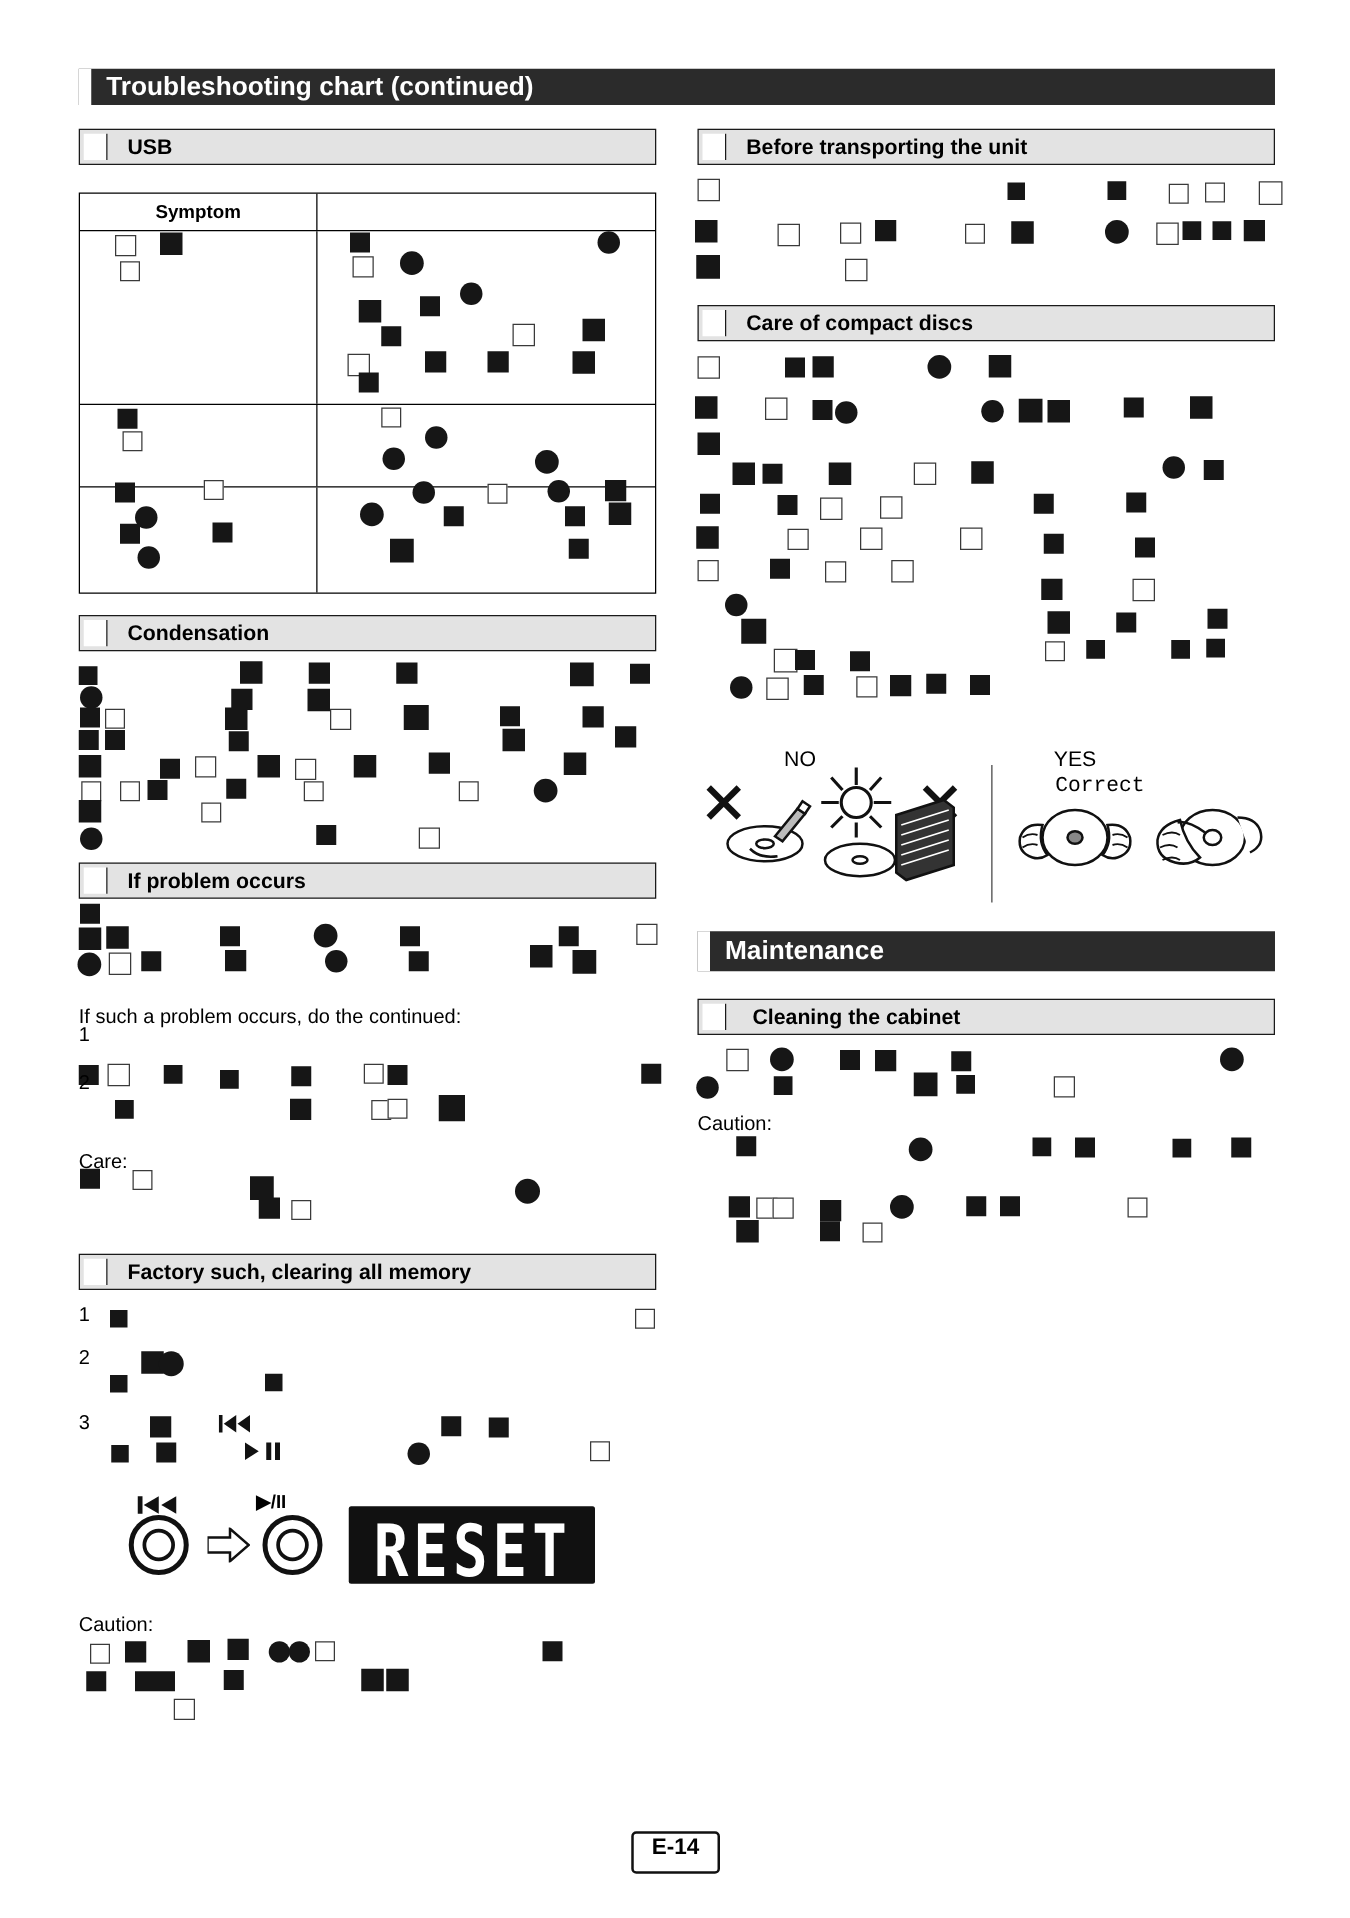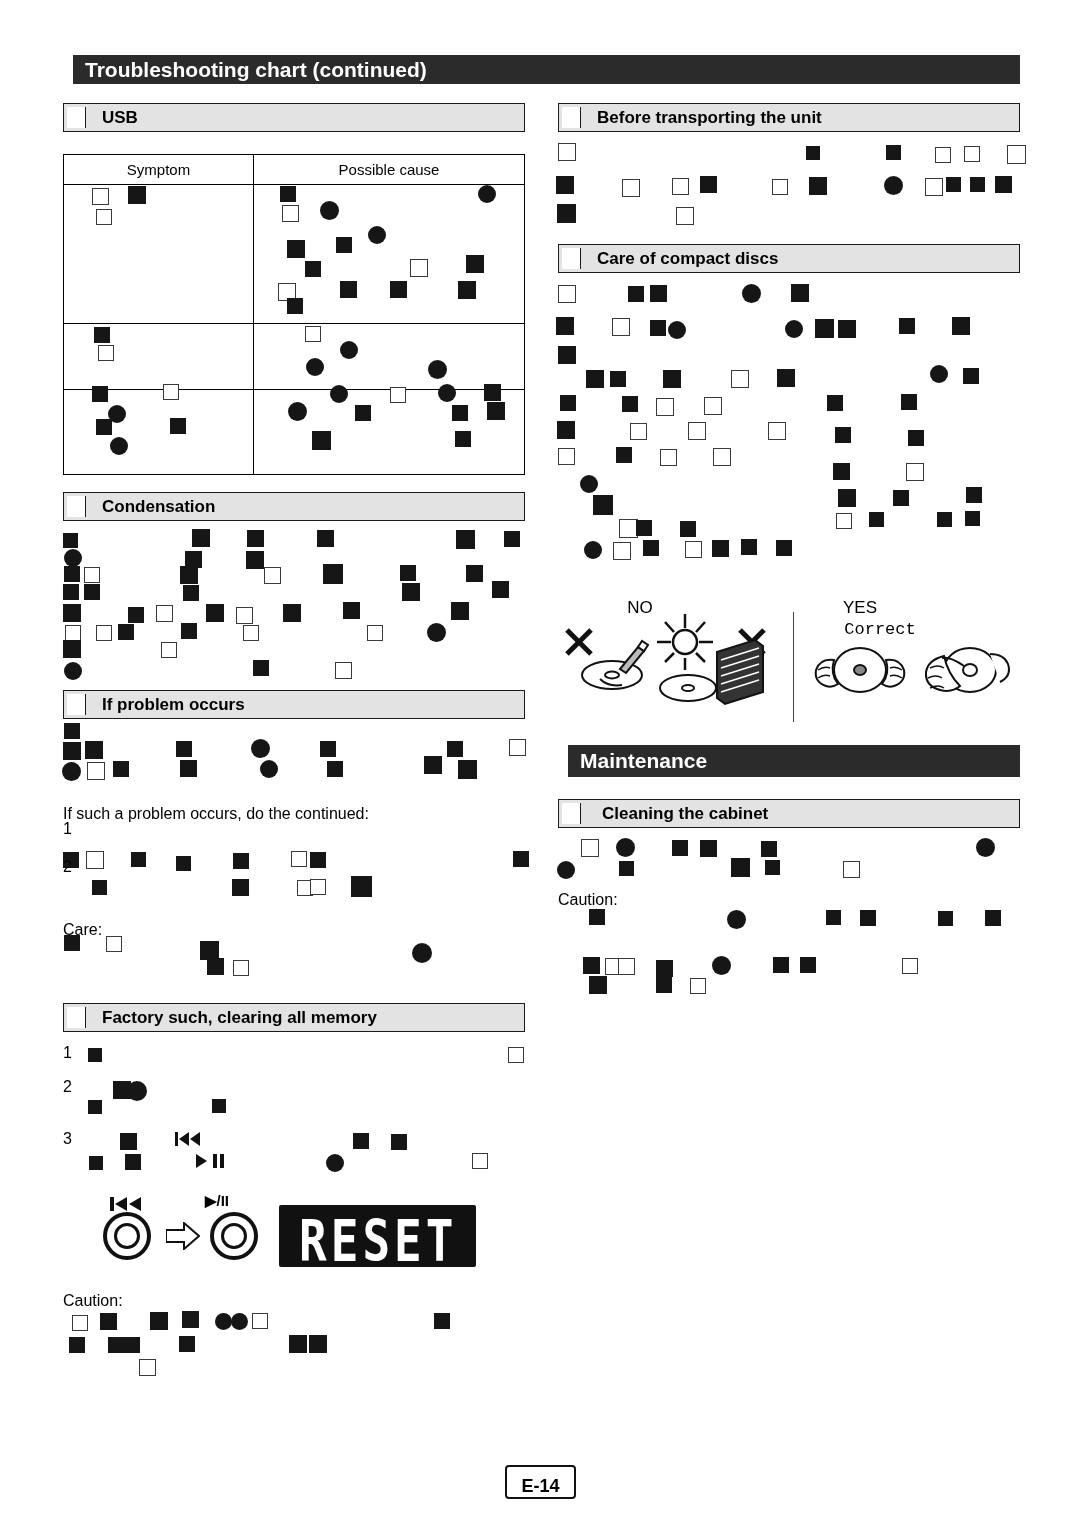--- a/index.html
+++ b/index.html
@@ -165,21 +165,21 @@
   
   .pagenum {
     position: absolute;
     left: 505px;
     top: 1465px;
     width: 67px;
     height: 30px;
     border: 2px solid #111;
     border-radius: 4px;
     display: flex;
-    align-items: flex-end;
+    align-items: flex-start;
     justify-content: center;
     font-weight: bold;
     font-size: 18px;
   }
 
   
   .illus-label {
     position: absolute;
     font-size: 17px;
     text-align: center;
@@ -216,23 +216,22 @@
     <span class="tb-notch"></span>
     <span>Troubleshooting chart (continued)</span>
   </div>
 
   <div class="sec-bar" style="left:63px; top:103px; width:462px; height:29px;">
     <span class="notch"></span>
     <span>USB</span>
   </div>
 
   <div class="tbl" style="left:63px; top:154px; width:462px; height:321px;">
-    <div class="tbl-row" style="height:30px;">
+    <div class="tbl-row" style="height:30px;font-weight:bold;">
       <div class="tbl-c1 tbl-head">Symptom</div>
-      <div class="tbl-c2 tbl-head">Possible cause</div>
     </div>
     <div class="tbl-row" style="height:139px;">
       <div class="tbl-c1"></div>
       <div class="tbl-c2"></div>
     </div>
     <div class="tbl-row" style="height:66px;">
       <div class="tbl-c1"></div>
       <div class="tbl-c2"></div>
     </div>
     <div class="tbl-row" style="height:84px;">

